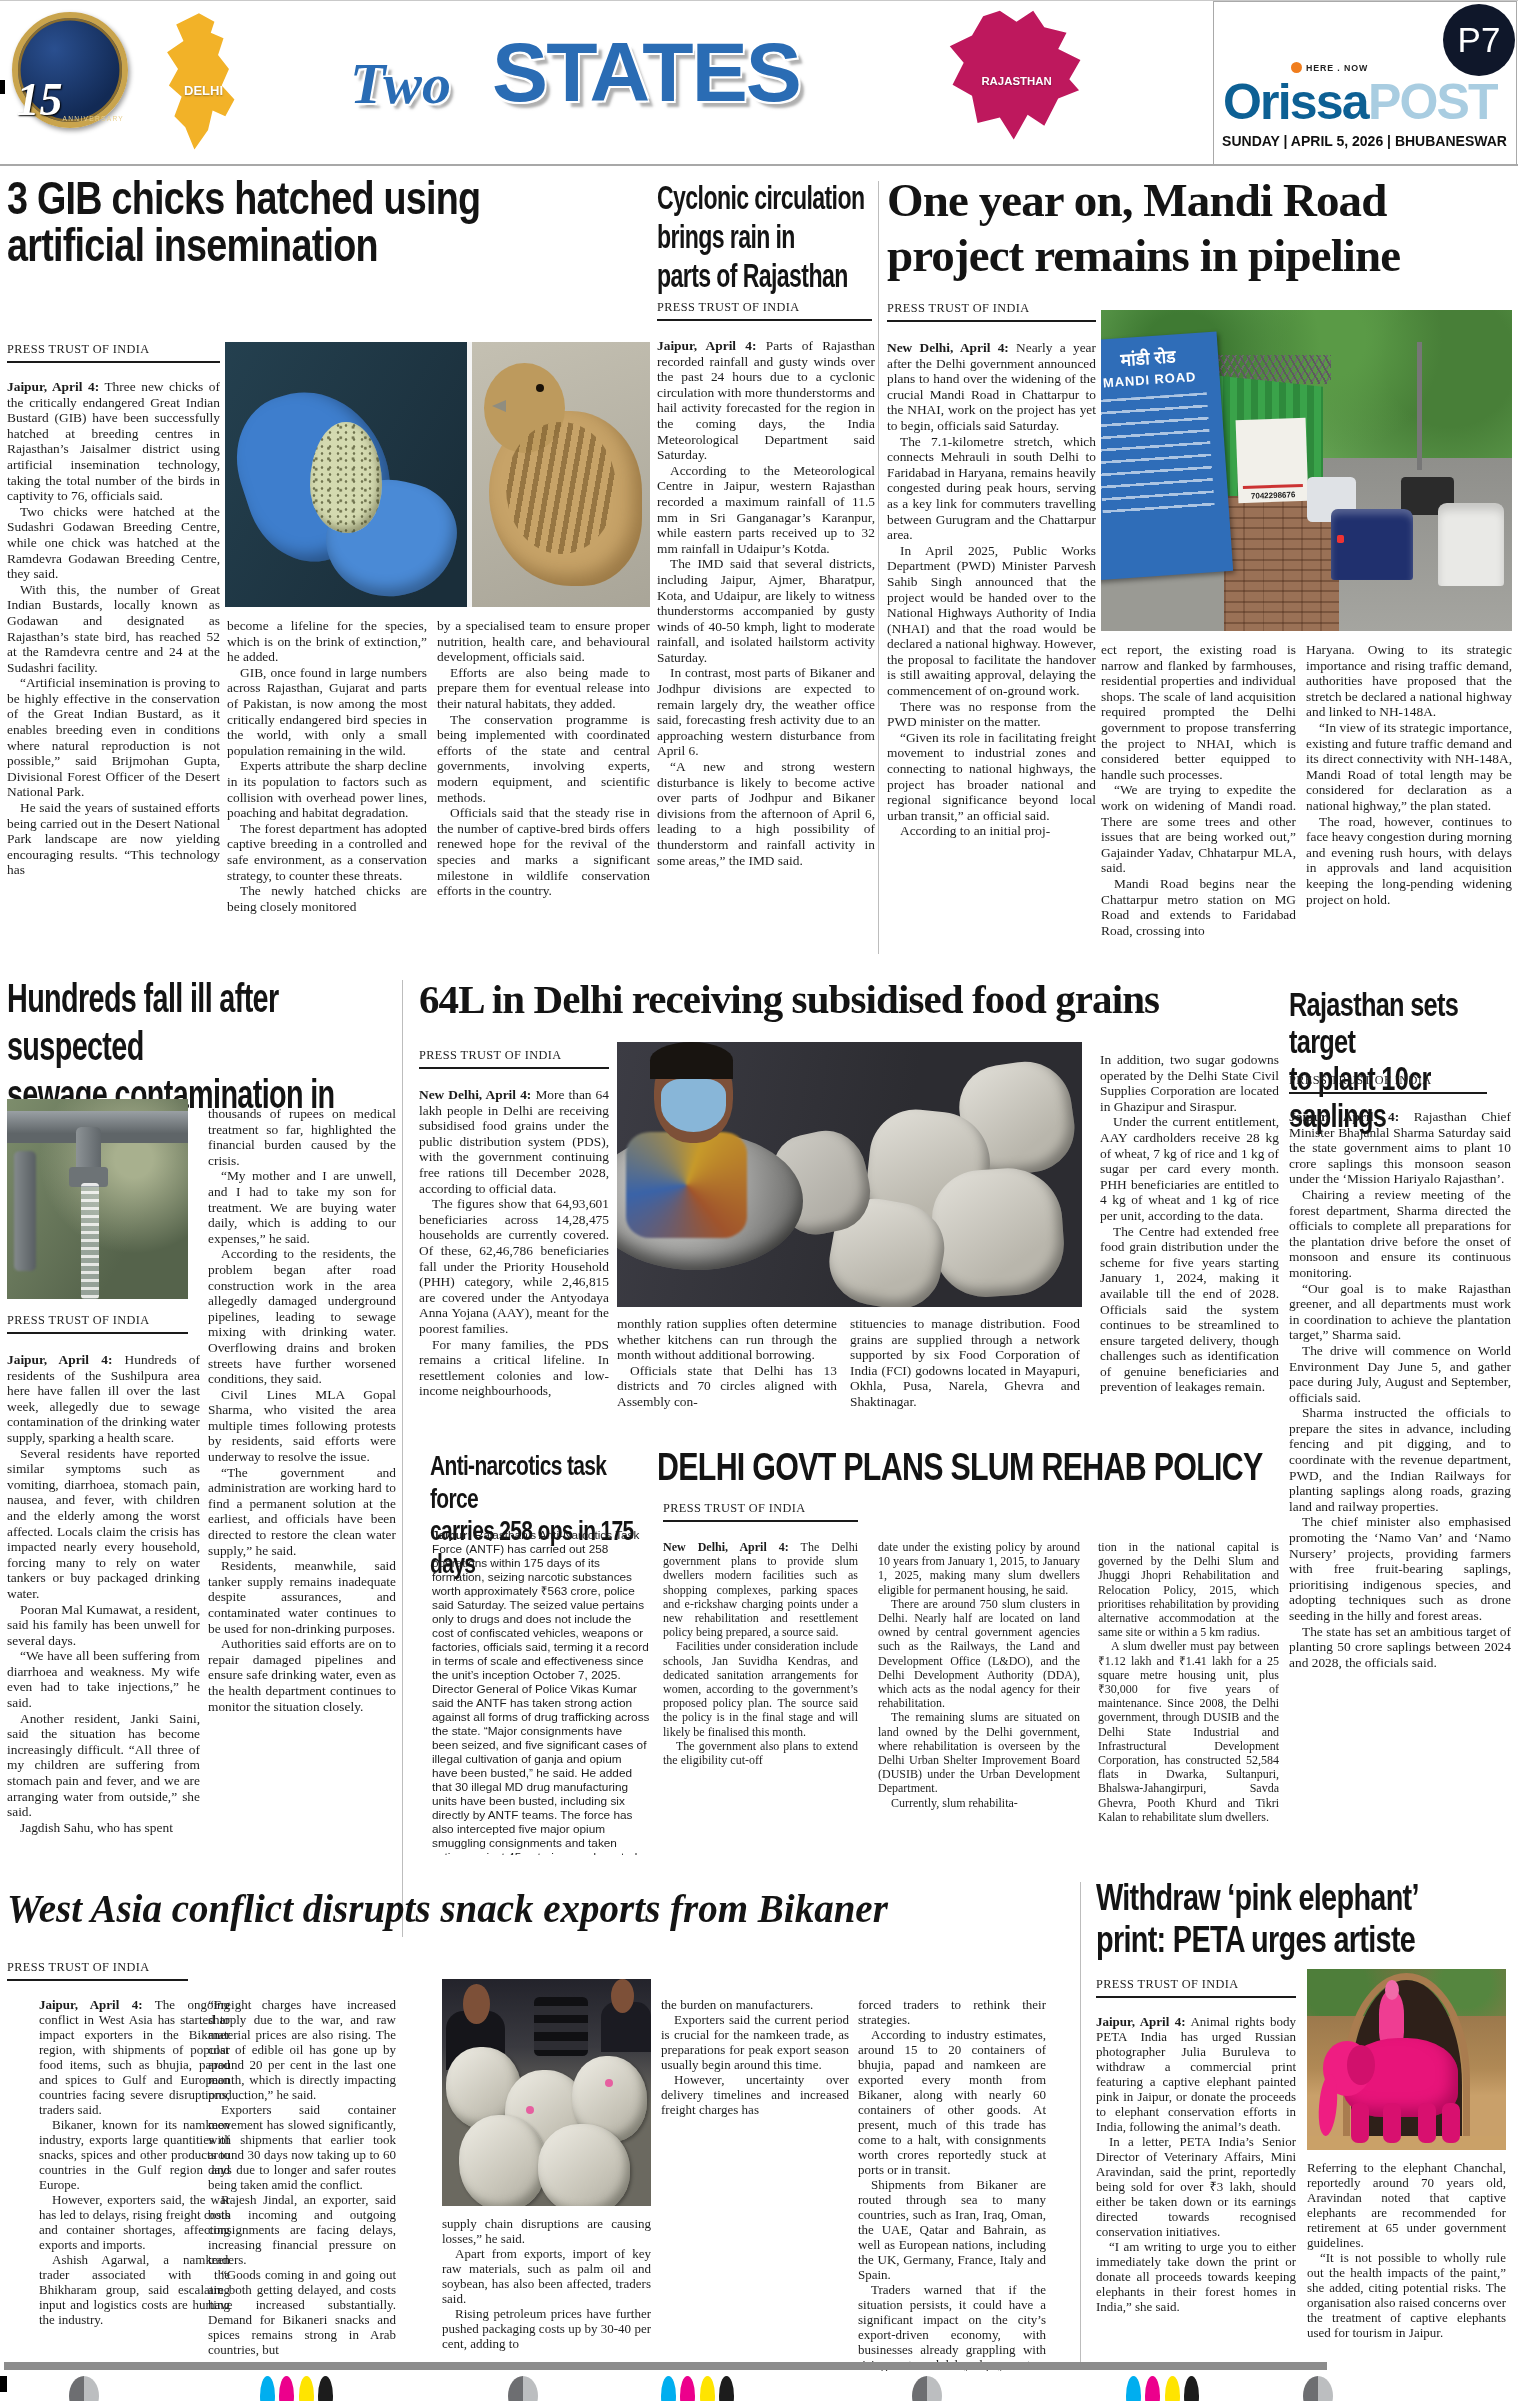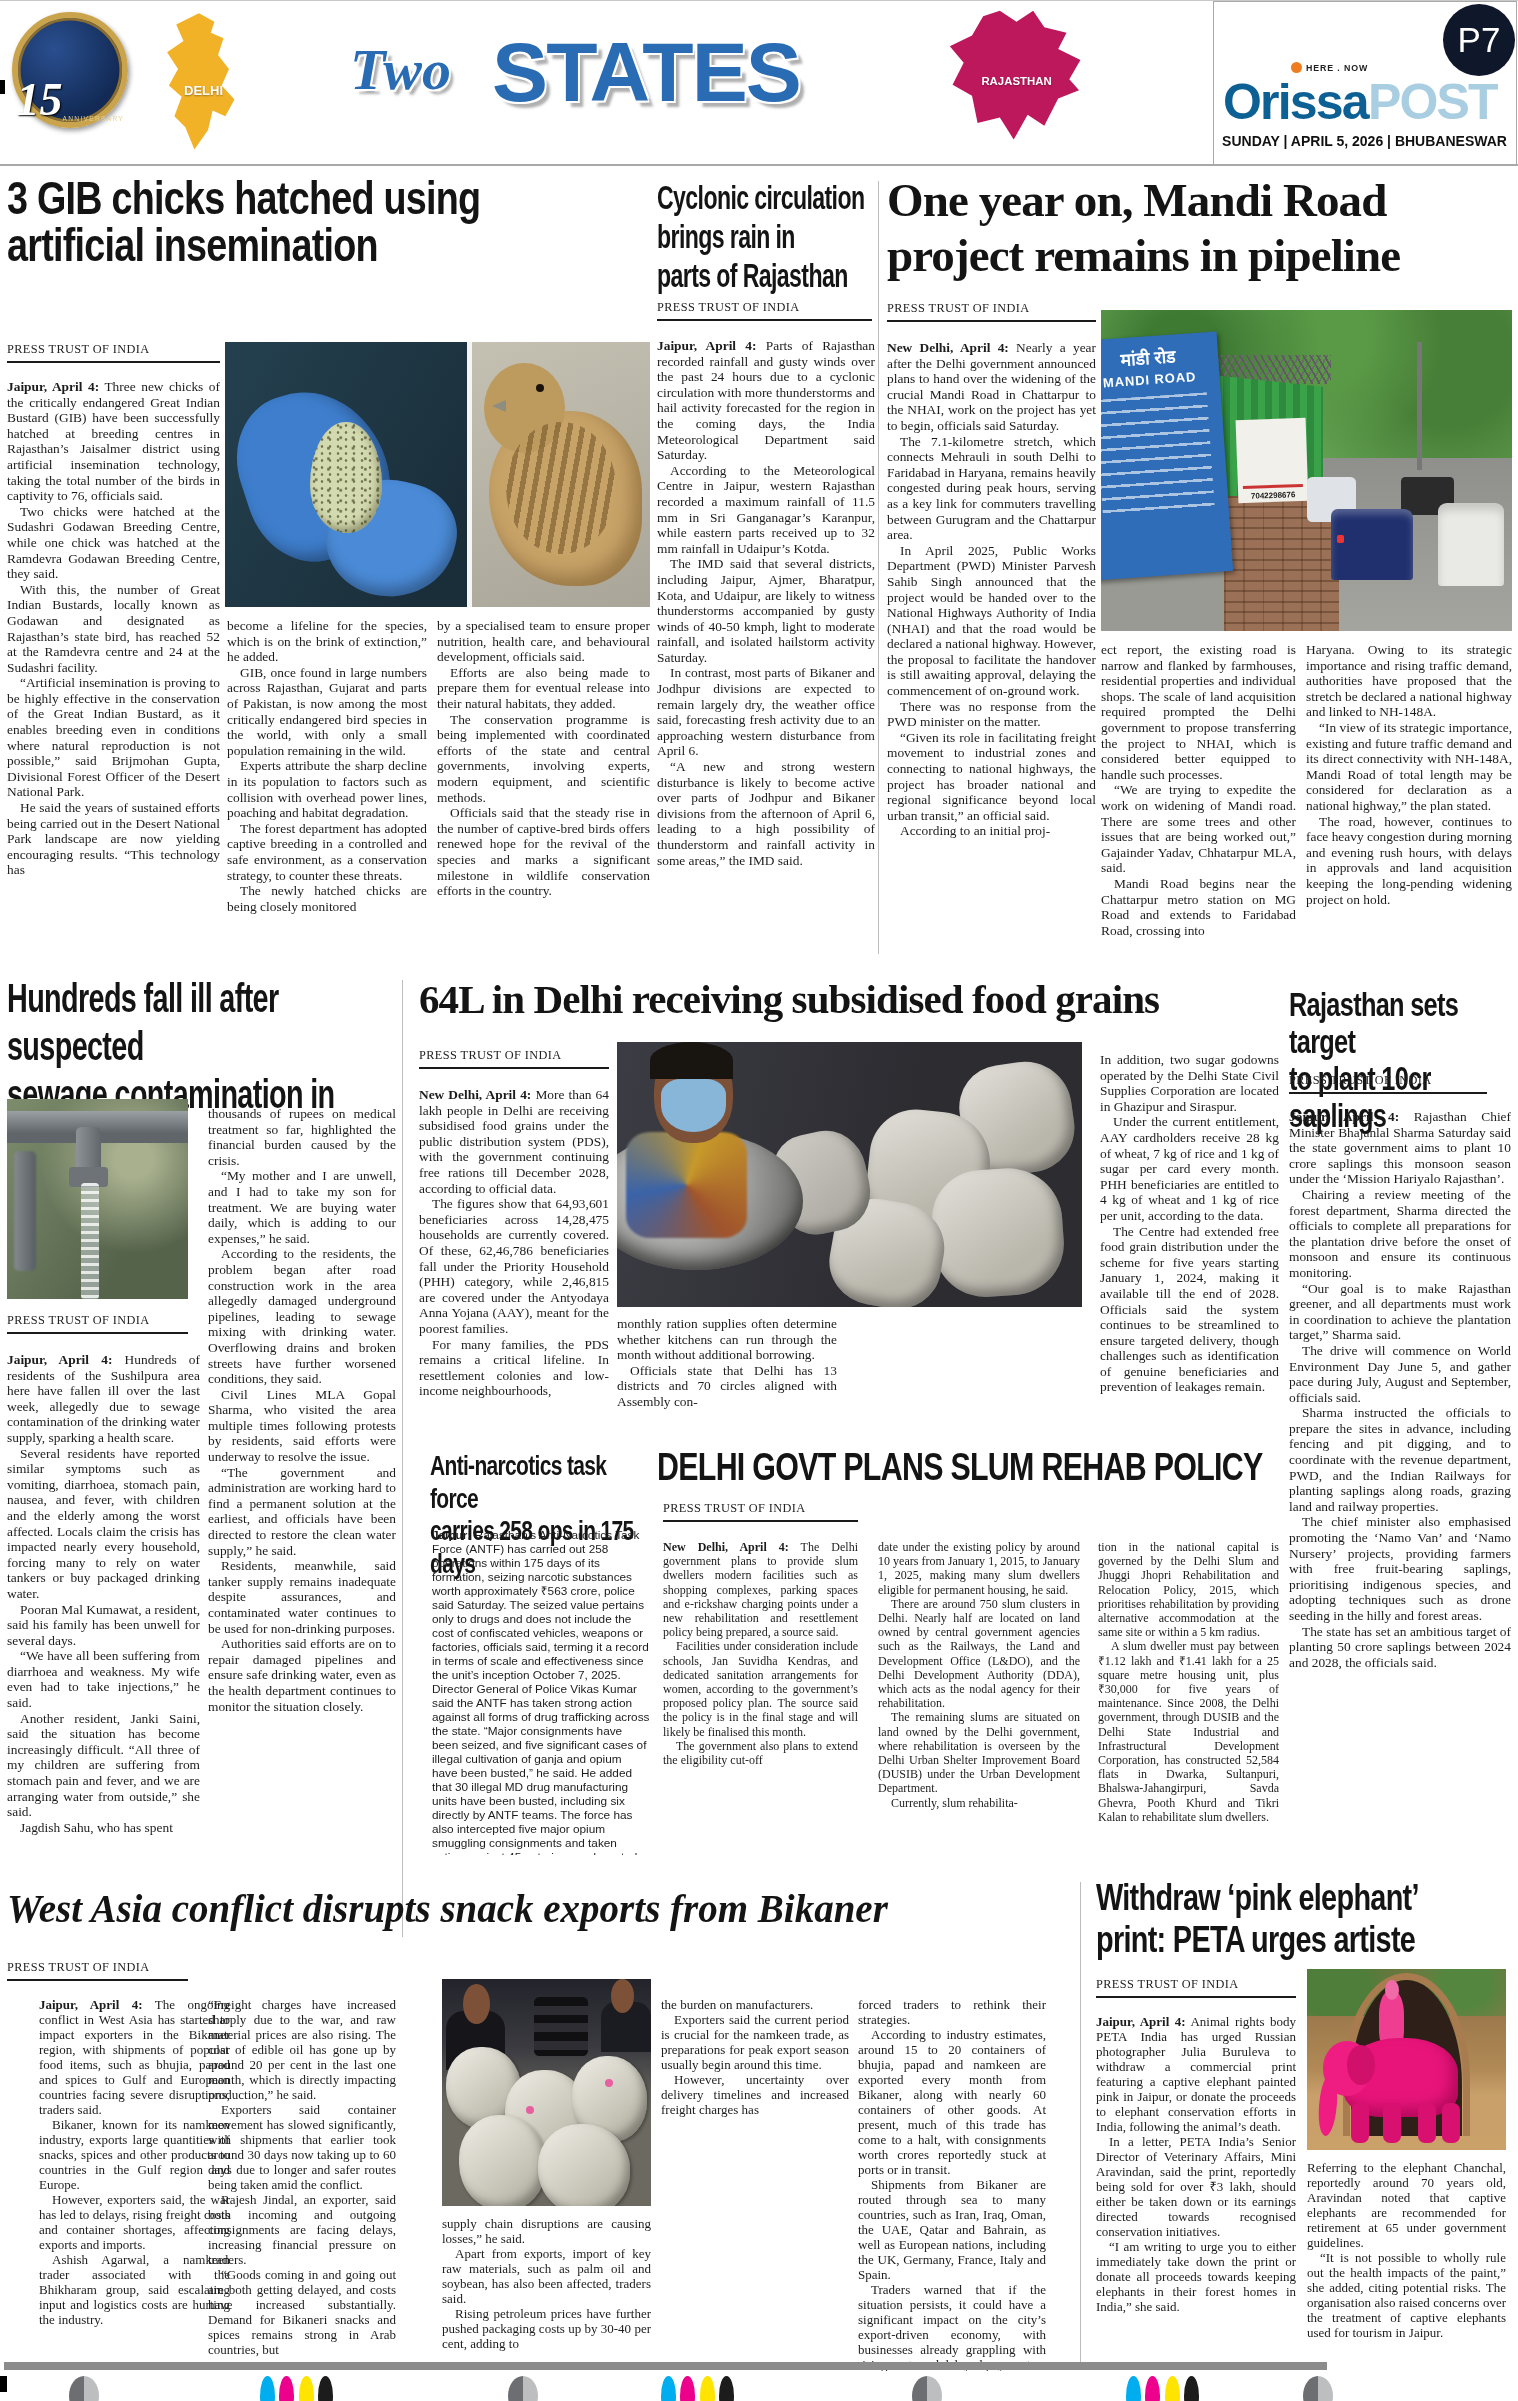--- a/index.html
+++ b/index.html
@@ -148,21 +148,21 @@
     <div id="badge">
       <div class="num">15</div>
       <div class="lbl">ANNIVERSARY</div>
     </div>
   </div>
 
   <div class="abs mapblob" id="delhi-map" style="left:158px;top:12.3px;">
     <span class="maplabel" style="font-size:13px;margin-bottom:54px;">DELHI</span>
   </div>
 
-  <div class="abs" id="title-two" style="left:350px;top:35px;text-align:center;">Two</div>
+  <div class="abs" id="title-two" style="left:350px;top:49px;text-align:center;">Two</div>
   <div class="abs" id="title-states" style="left:492px;top:23px;">STATES</div>
 
   <div class="abs mapblob" id="raj-map" style="left:947px;top:7px;">
     <span class="maplabel" style="font-size:11.4px;margin-bottom:58px;">RAJASTHAN</span>
   </div>
 
   <div class="abs" id="brandbox" style="left:1213px;top:0;width:302px;height:162px;"></div>
   <div class="abs" style="left:1291px;top:61px;display:flex;align-items:center;gap:3.5px;">
     <div id="brand-dot"></div>
     <span id="brand-tagline">HERE . NOW</span>
@@ -331,20 +331,23 @@
     <div class="ph pan"></div>
     <div class="ph garment"></div>
     <div class="ph head"></div>
     <div class="ph hair"></div>
     <div class="ph mask"></div>
   </div>
 
   <div class="abs col" style="left:617px;top:1315px;width:220px;height:125px;">
       <p>monthly ration supplies often determine whether kitchens can run through the month without additional borrowing.</p>
       <p>Officials state that Delhi has 13 districts and 70 circles aligned with Assembly con-</p>
+    </div>
+  <div class="abs col" style="left:850px;top:1315px;width:230px;height:125px;">
+      <p>stituencies to manage distribution. Food grains are supplied through a network supported by six Food Corporation of India (FCI) godowns located in Mayapuri, Okhla, Pusa, Narela, Ghevra and Shaktinagar.</p>
     </div>
   <div class="abs col" style="left:1100px;top:1051px;width:179px;height:390px;">
       <p>In addition, two sugar godowns operated by the Delhi State Civil Supplies Corporation are located in Ghazipur and Siraspur.</p>
       <p>Under the current entitlement, AAY cardholders receive 28 kg of wheat, 7 kg of rice and 1 kg of sugar per card every month. PHH beneficiaries are entitled to 4 kg of wheat and 1 kg of rice per unit, according to the data.</p>
       <p>The Centre had extended free food grain distribution under the scheme for five years starting January 1, 2024, making it available till the end of 2028. Officials said the system continues to be streamlined to ensure targeted delivery, though challenges such as identification of genuine beneficiaries and prevention of leakages remain.</p>
     </div>
 
   <div class="abs h-sans cond" style="left:430px;top:1449px;width:293px;font-size:28px;line-height:32.5px;transform:scaleX(0.75);">
       <p>Anti-narcotics task force</p>
       <p>carries 258 ops in 175 days</p>

